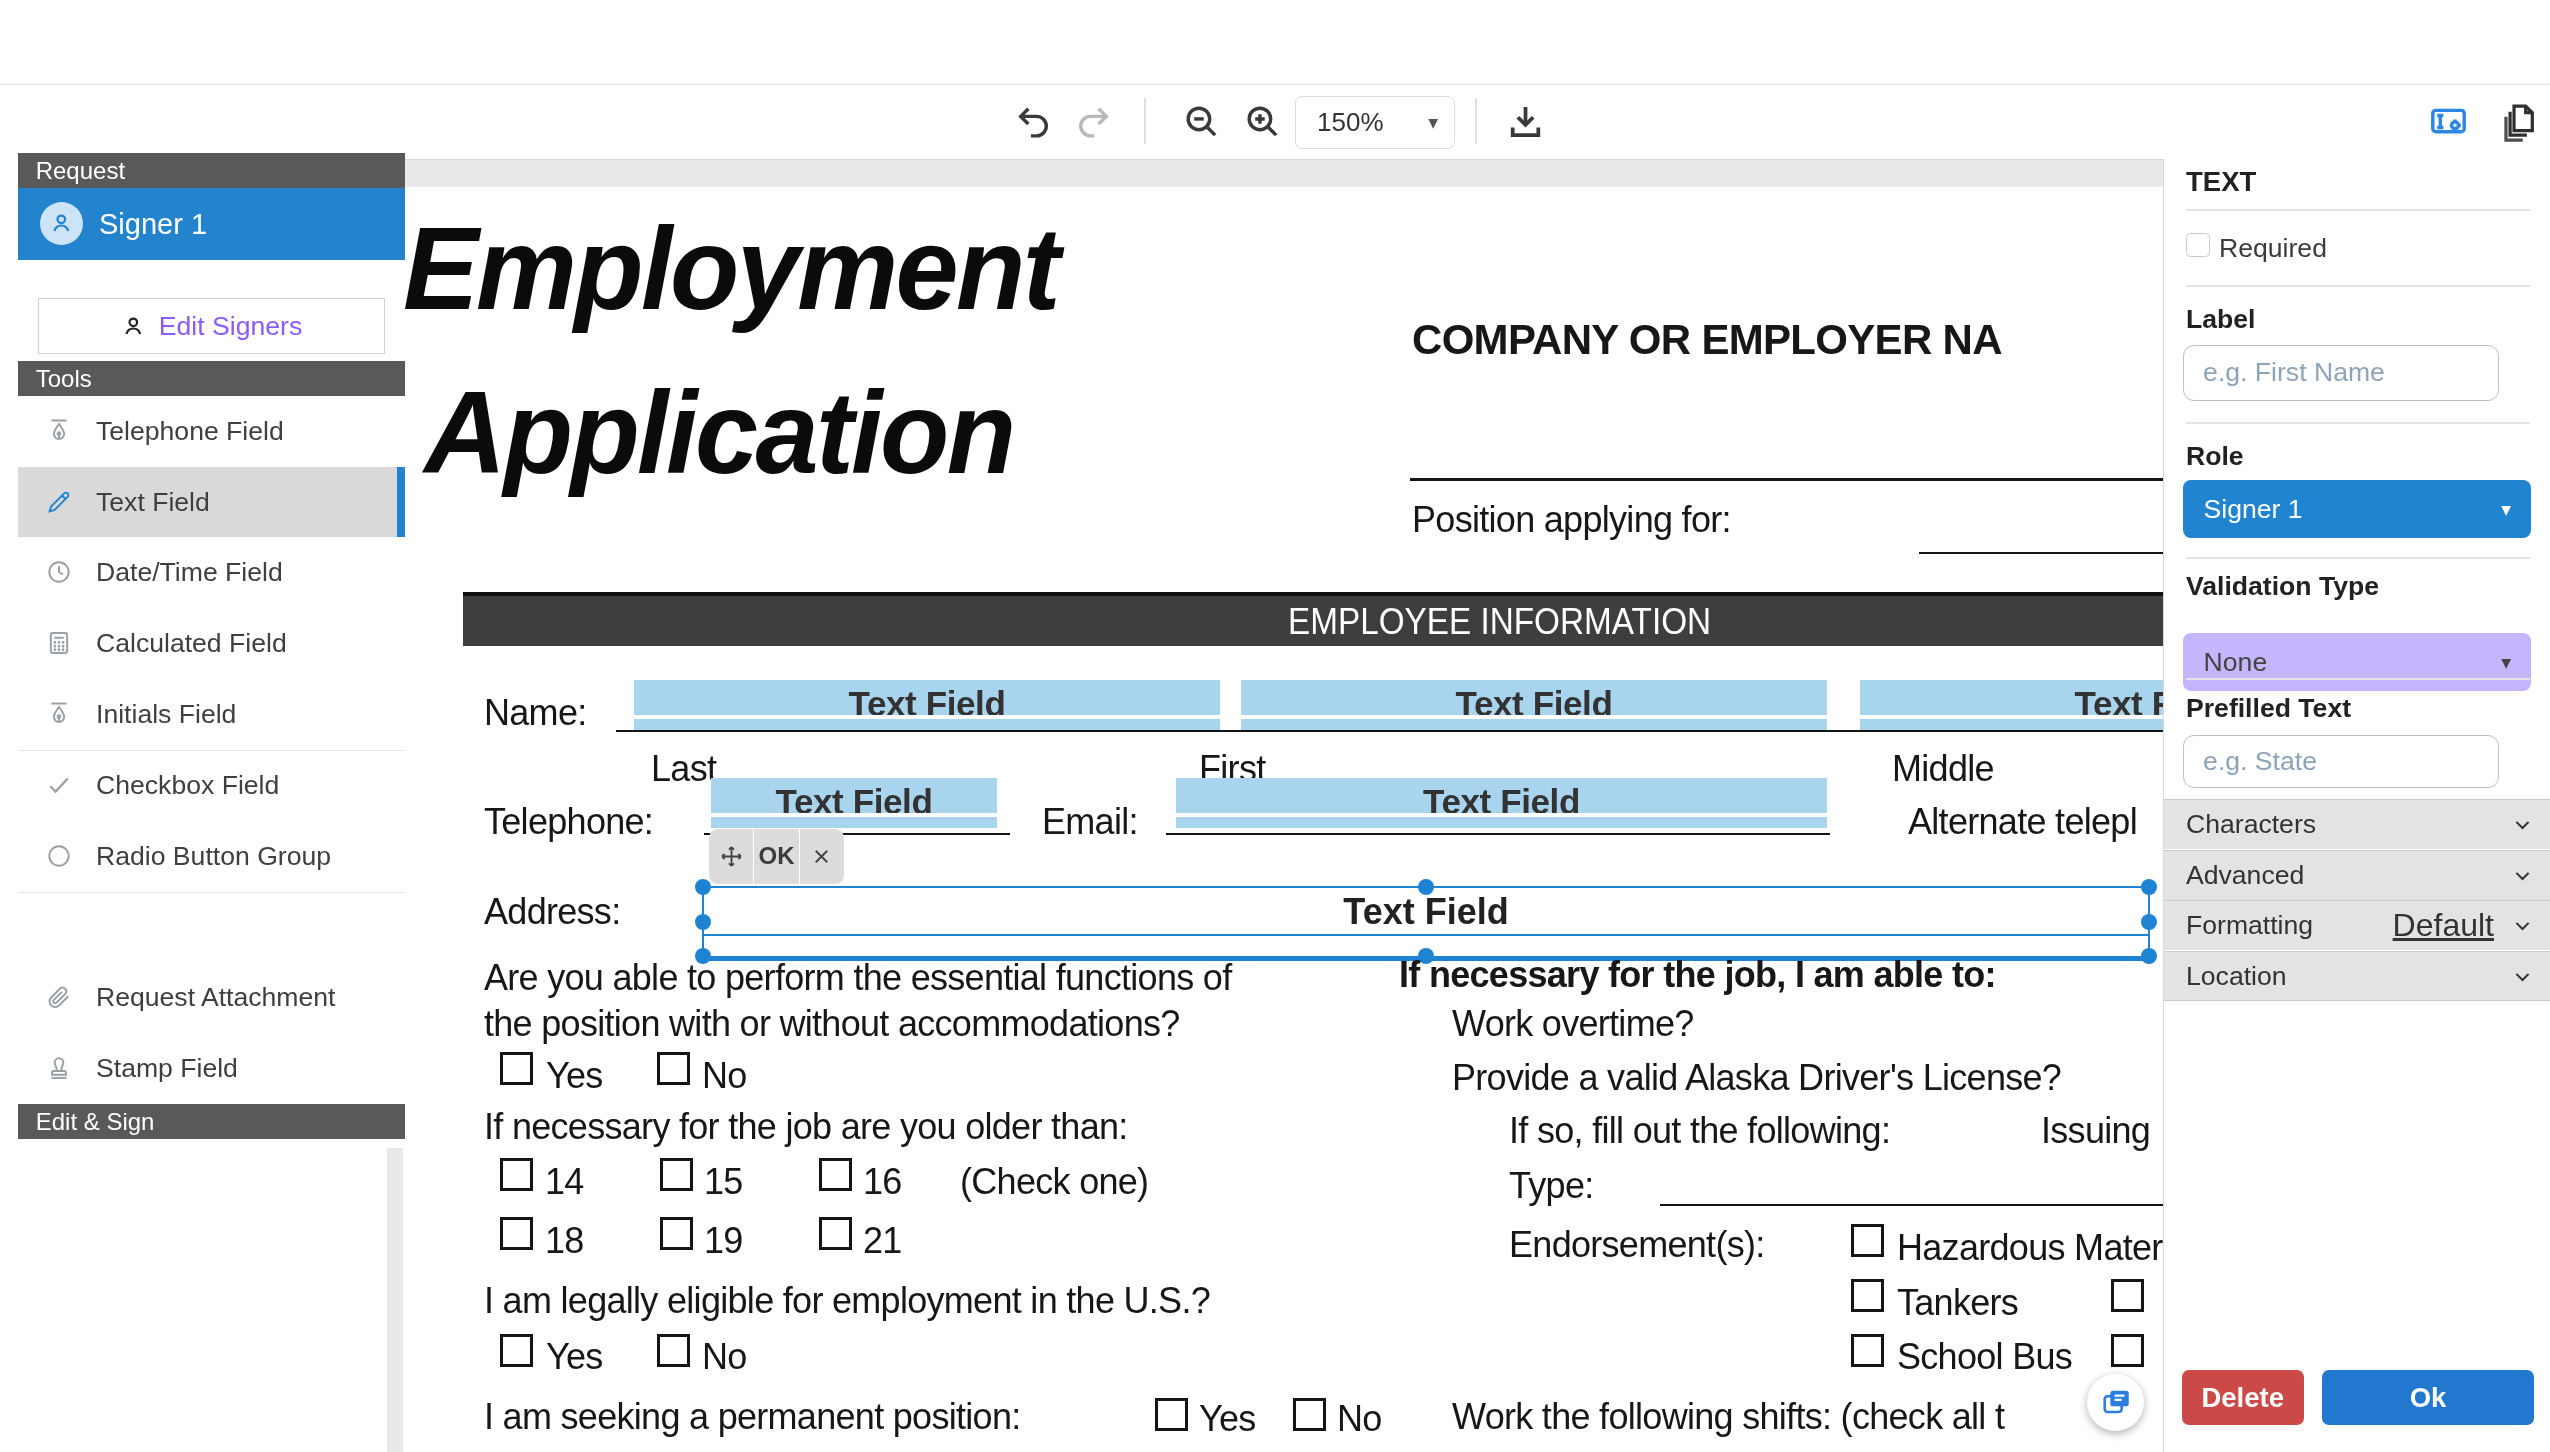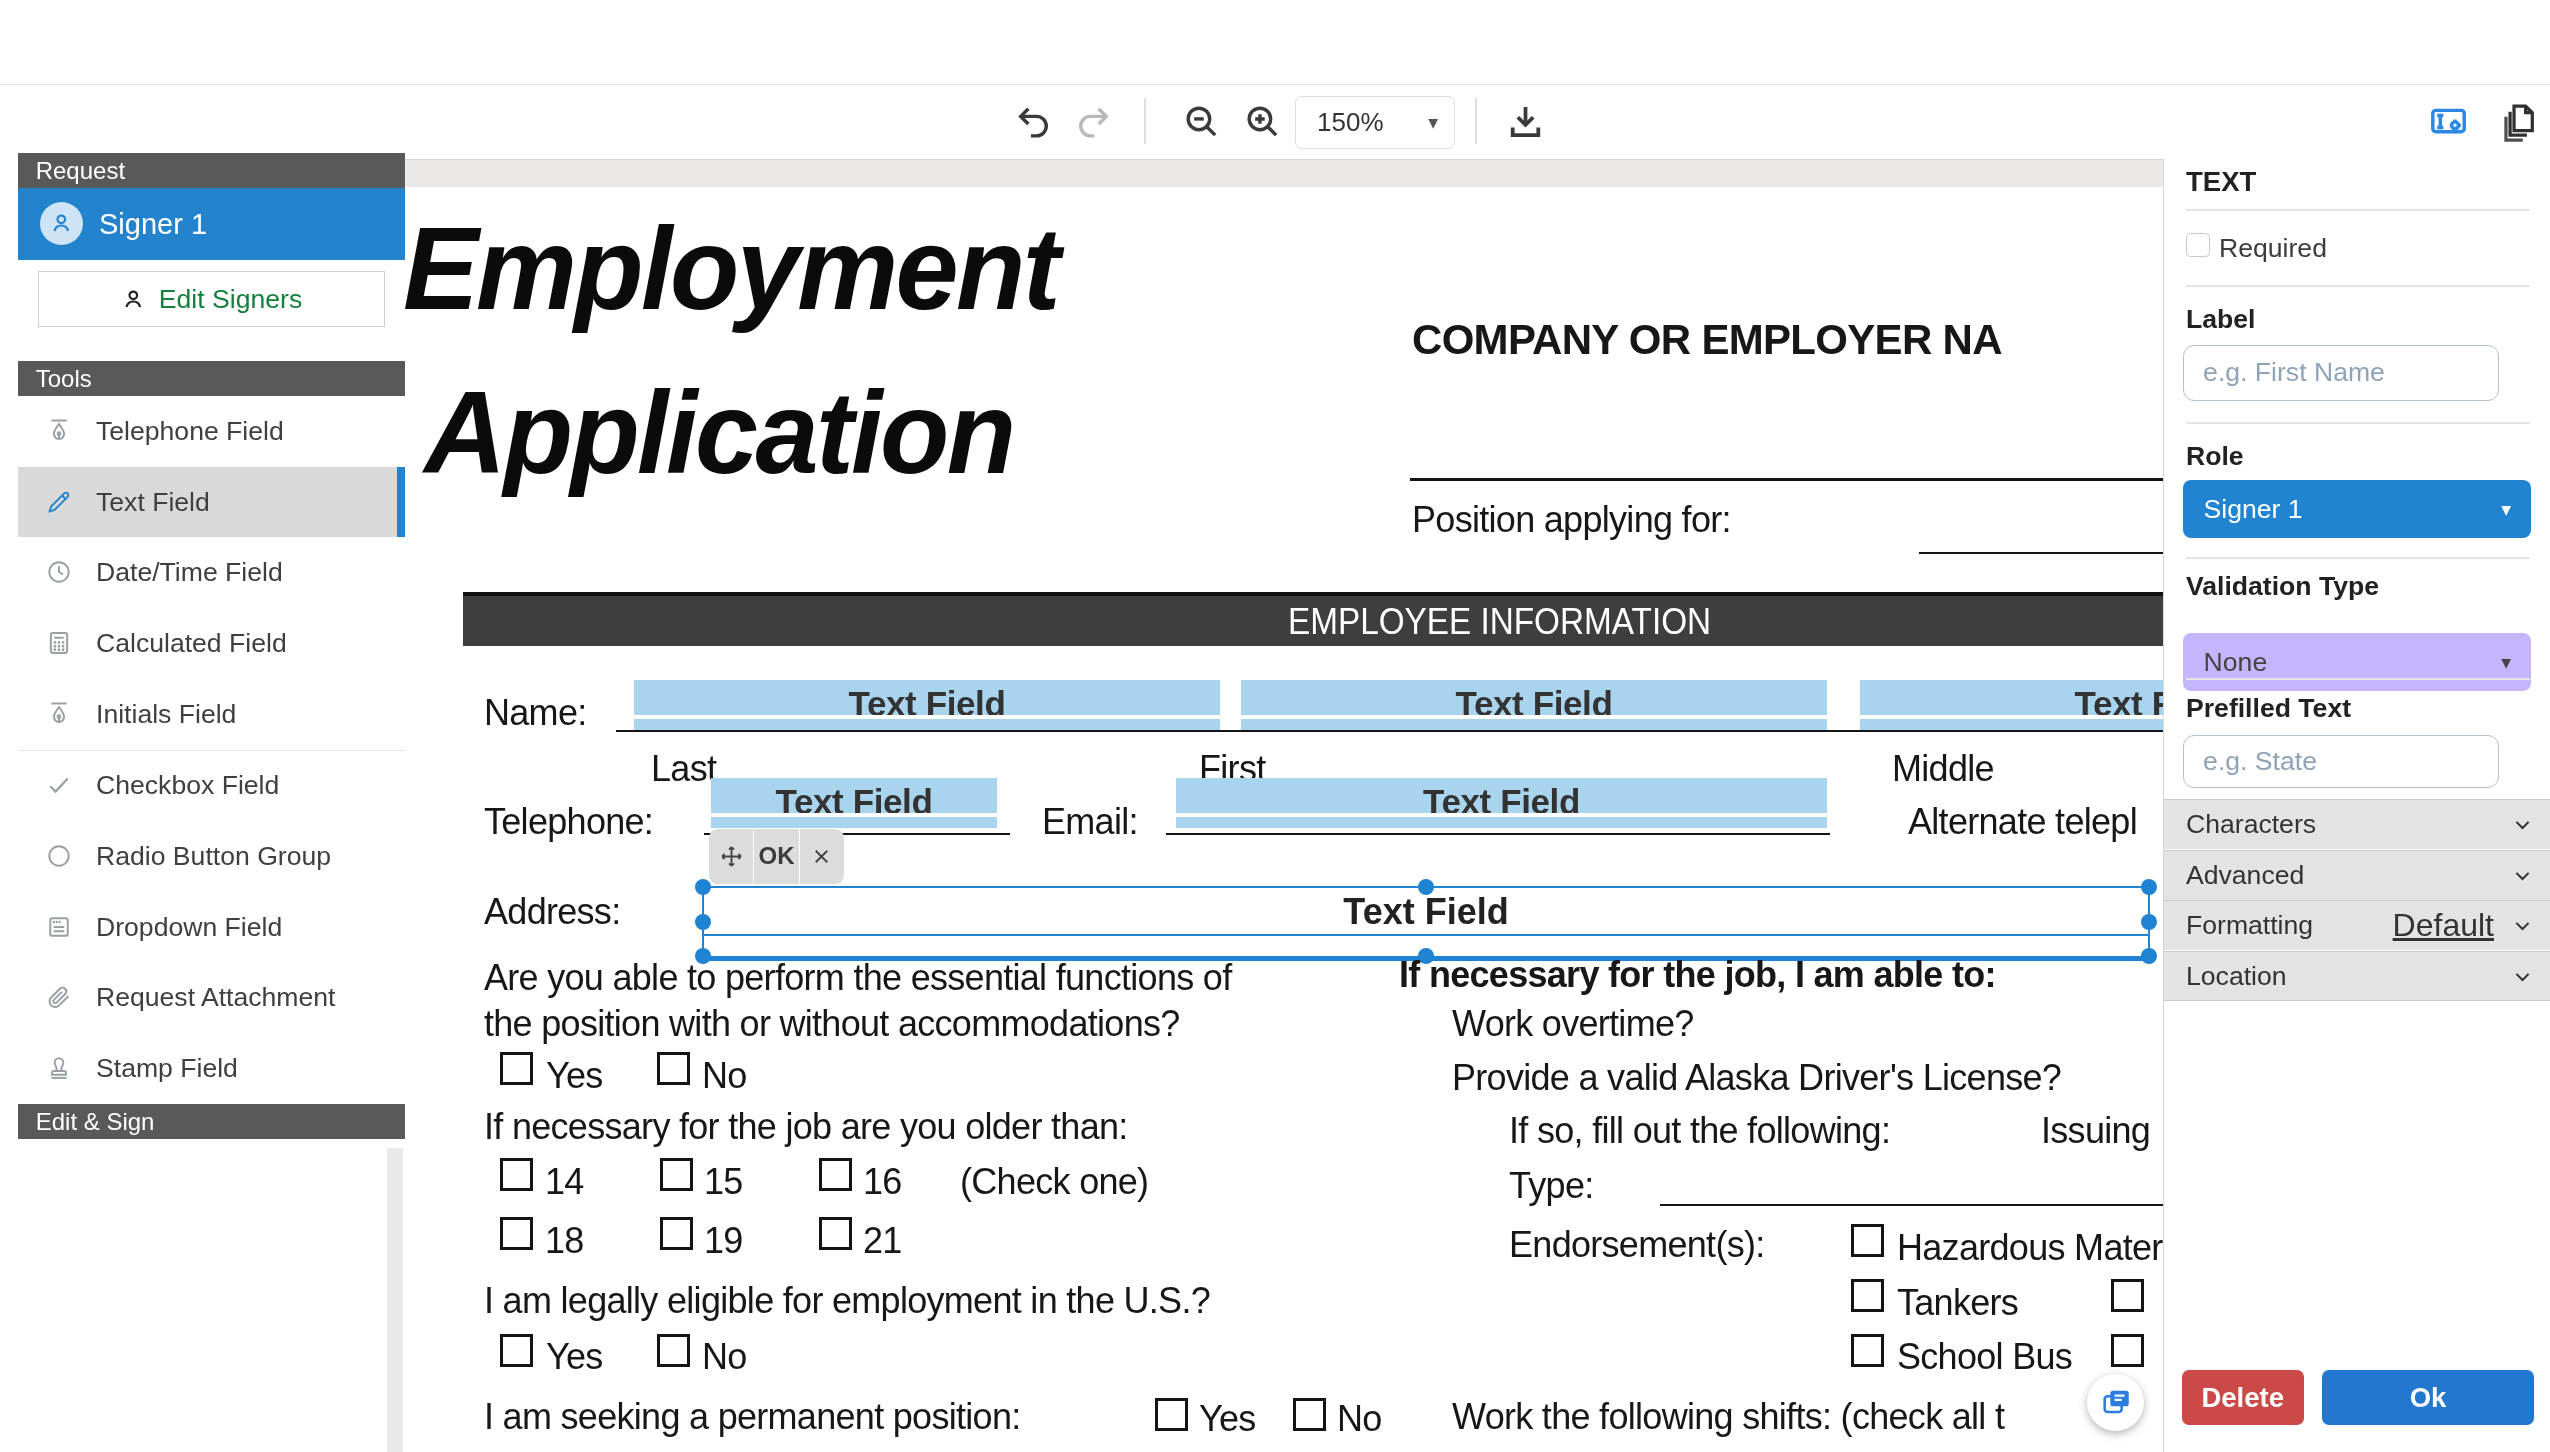--- a/index.html
+++ b/index.html
@@ -29,23 +29,23 @@
   #zoom-box .caret{position:absolute;right:16px;top:-0.9px;font-size:19.5px;color:#555;}
 
   
   #sidebar{left:0;top:84px;width:387px;height:1064px;background:#fff;overflow:hidden;z-index:25;margin-left:18px;}
   .shdr{position:absolute;left:0;width:387px;height:35px;background:#595959;color:#fff;
         font-size:24px;line-height:35px;padding-left:17.7px;box-sizing:border-box;}
   #signer-row{position:absolute;left:0;top:104px;width:387px;height:72px;background:#2384cd;cursor:pointer;}
   #signer-row .avatar{position:absolute;left:22px;top:14px;width:43px;height:43px;border-radius:50%;
                       background:#cde4f6;color:#2384cd;display:flex;align-items:center;justify-content:center;}
   #signer-row .slabel{position:absolute;left:81px;top:0;line-height:72px;color:#fff;font-size:29px;}
-  #edit-signers{position:absolute;left:19.5px;top:187px;width:347px;height:56px;border:1.8px solid #cfcfcf;
+  #edit-signers{position:absolute;left:19.5px;top:214px;width:347px;height:56px;border:1.8px solid #cfcfcf;
                 box-sizing:border-box;display:flex;align-items:center;justify-content:center;gap:12.4px;
-                font-size:26.6px;color:#15803d;cursor:pointer;background:#fff;}
+                font-size:26.6px;color:#8b5cf6;cursor:pointer;background:#fff;}
   .srow{position:absolute;left:0;width:387px;height:71px;border-bottom:0.9px solid #e6e6e6;cursor:pointer;background:#fff;}
   .srow .t-ic{position:absolute;left:26.6px;top:21px;width:28px;height:28px;color:#9aa0a6;}
   .srow .t-lb{position:absolute;left:78px;top:0;line-height:71px;font-size:26.6px;color:#3f3f3f;white-space:nowrap;}
   .srow.selected{background:#d9d9d9;}
   .srow.selected::after{content:"";position:absolute;right:0;top:0;width:8px;height:100%;background:#2384cd;}
   .srow.selected .t-ic{color:#2384cd;}
 
   
   #workspace{left:387px;top:159px;width:1776px;height:1293px;background:#eae9e7;}
   #page{position:absolute;left:16px;top:27.5px;width:1760px;height:1265px;background:#fff;overflow:hidden;
@@ -277,30 +277,20 @@
       <span class="t-lb">Initials Field</span>
     </div>
     <div class="srow" style="top:737px">
       <span class="t-ic">
         <svg width="28" height="28" viewBox="0 0 24 24" fill="none" stroke="currentColor" stroke-width="1.7">
           <circle cx="12" cy="12" r="8.3"></circle>
         </svg>
       </span>
       <span class="t-lb">Radio Button Group</span>
     </div>
-    <div class="srow" style="top:808px">
-      <span class="t-ic">
-        <svg width="28" height="28" viewBox="0 0 24 24" fill="none" stroke="currentColor" stroke-width="1.7">
-          <rect x="4.5" y="4.5" width="15" height="15" rx="1.8"></rect>
-          <path stroke-linecap="round" stroke-width="2" d="M7.5 7.7h.01M10 7.7h.01M12.5 7.7h.01"></path>
-          <path d="M7.5 12h9M7.5 15.6h9"></path>
-        </svg>
-      </span>
-      <span class="t-lb">Dropdown Field</span>
-    </div>
     <div class="srow" style="top:878px">
       <span class="t-ic">
         <svg width="28" height="28" viewBox="0 0 24 24" fill="none" stroke="currentColor" stroke-width="1.7">
           <path d="M20 11.3l-7.9 7.9a4.8 4.8 0 0 1-6.8-6.8L13 4.7a3.2 3.2 0 0 1 4.5 4.5l-7.6 7.6a1.6 1.6 0 0 1-2.3-2.3l6.9-6.9"></path>
         </svg>
       </span>
       <span class="t-lb">Request Attachment</span>
     </div>
     <div class="srow" style="top:949px">
       <span class="t-ic">

